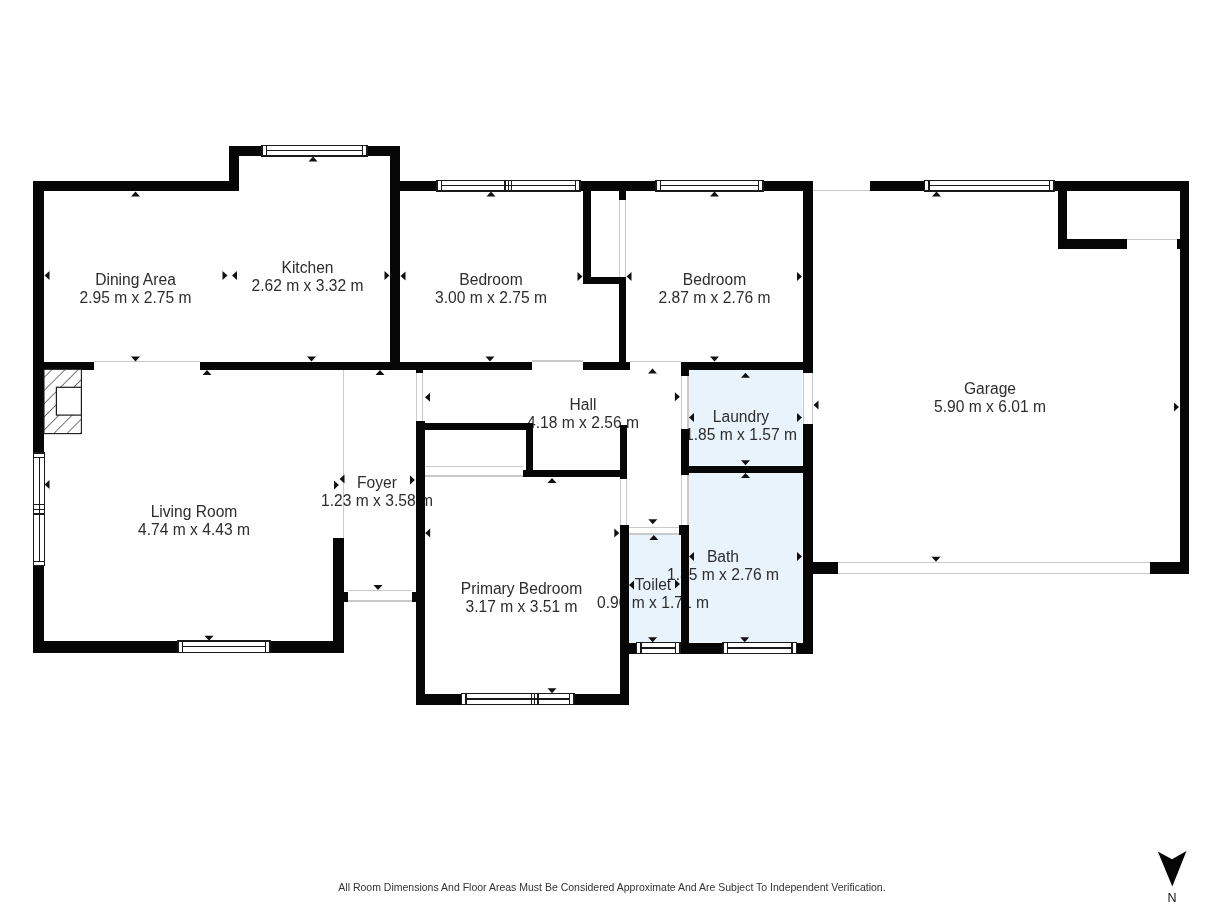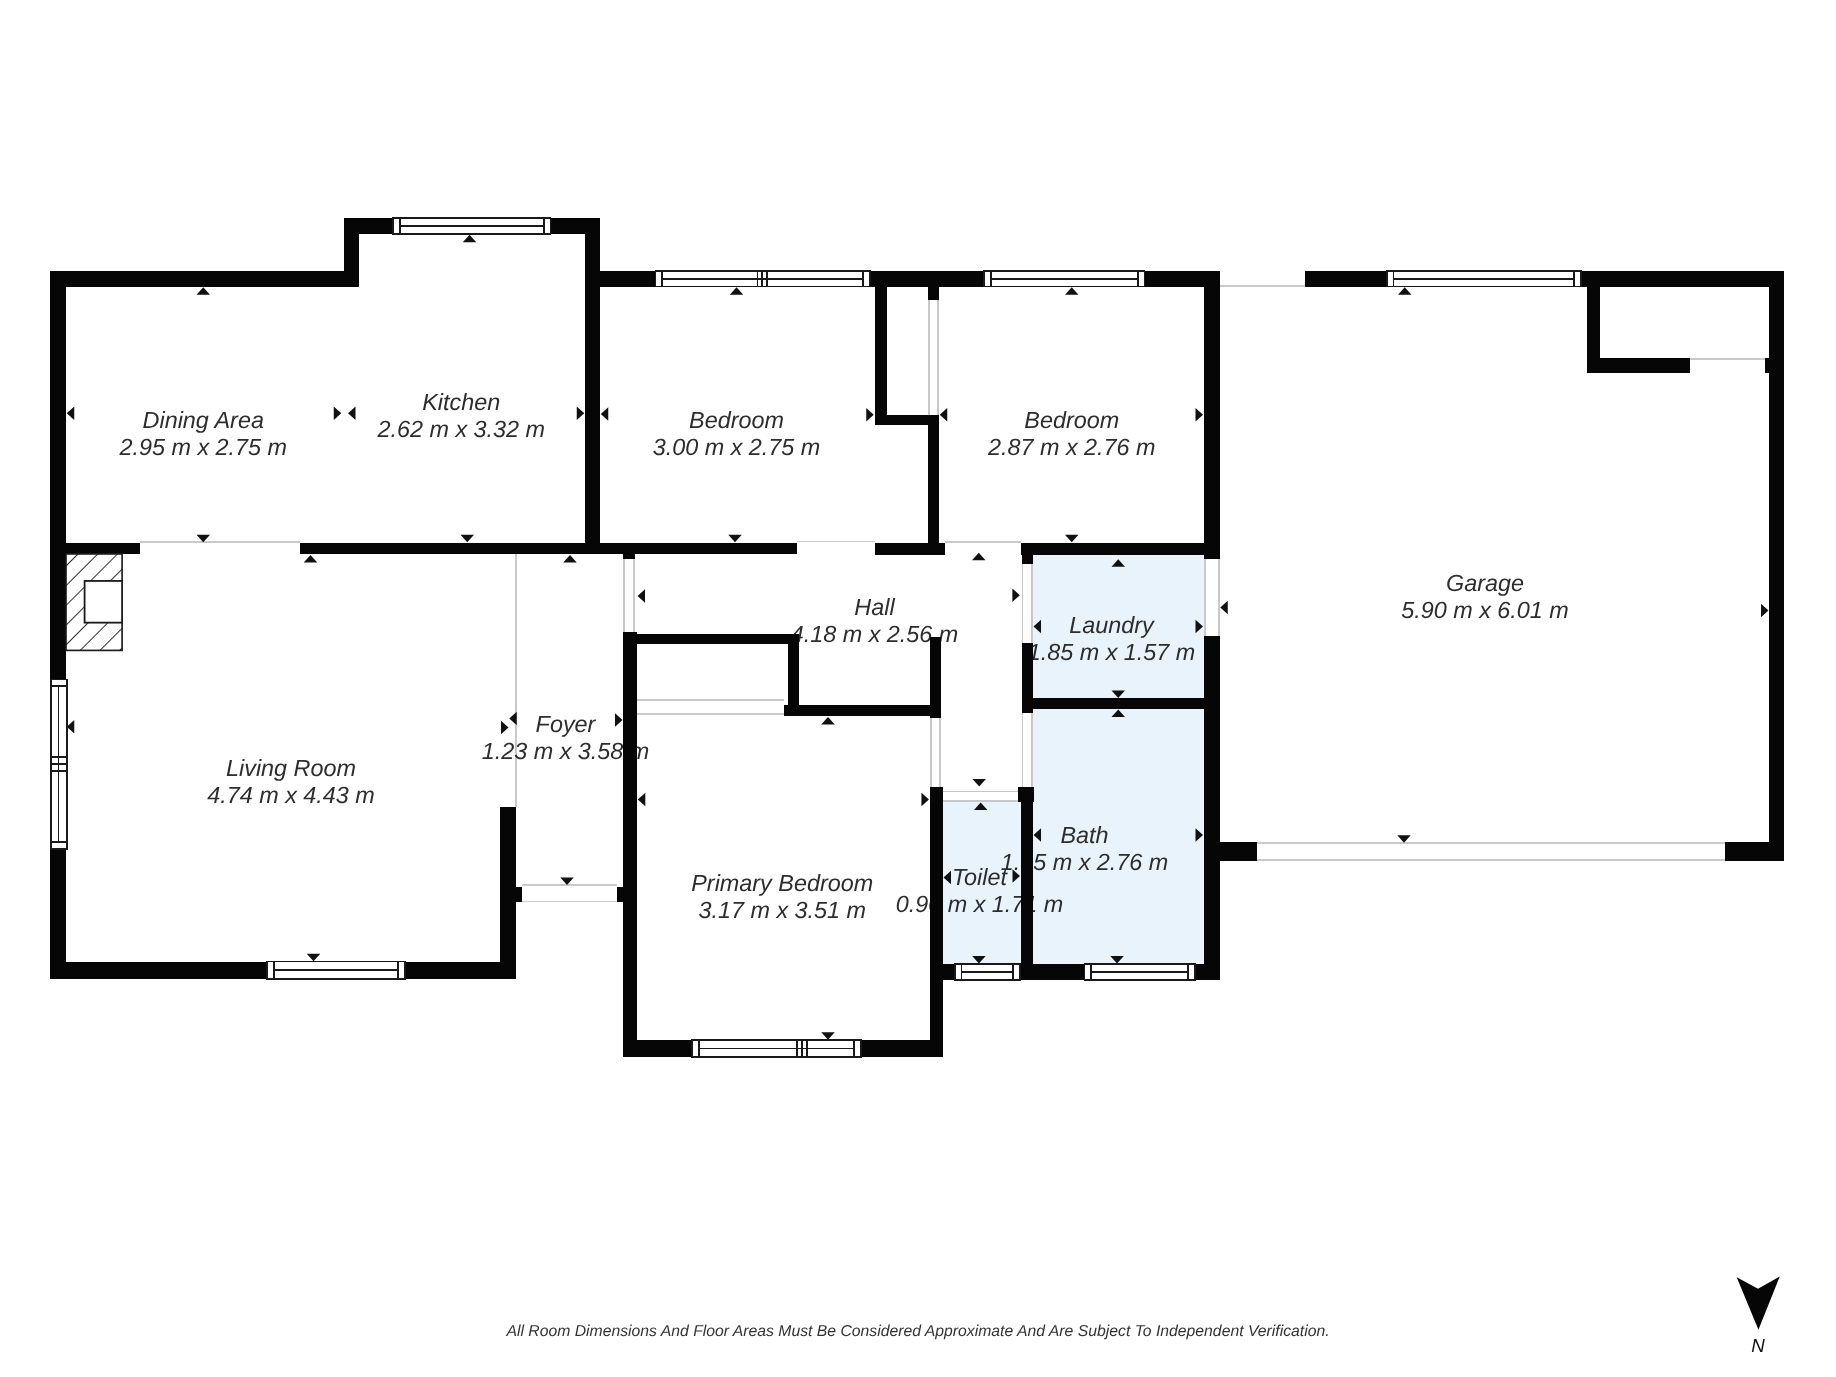--- a/index.html
+++ b/index.html
@@ -1,15 +1,15 @@
 <!DOCTYPE html>
 <html><head><meta charset="utf-8"><title>Floorplan</title>
 <style>
 html,body{margin:0;padding:0;background:#ffffff;}
-.page{position:relative;width:1224px;height:918px;background:#ffffff;overflow:hidden;font-family:"Liberation Sans",sans-serif;font-style:italic;}
+.page{position:relative;width:1224px;height:918px;background:#ffffff;overflow:hidden;font-family:"Liberation Sans",sans-serif;}
 text{filter:grayscale(1);}
 </style></head><body>
 <div class="page">
 <svg width="1224" height="918" viewBox="0 0 1224 918" xmlns="http://www.w3.org/2000/svg">
 <defs>
         <pattern id="hatch" width="9.3" height="9.3" patternTransform="rotate(45 0 0)" patternUnits="userSpaceOnUse">
           <rect width="9.3" height="9.3" fill="#ffffff"></rect>
           <line x1="0" y1="0" x2="0" y2="9.3" stroke="#1a1a1a" stroke-width="1.2"></line>
         </pattern>
       </defs>

